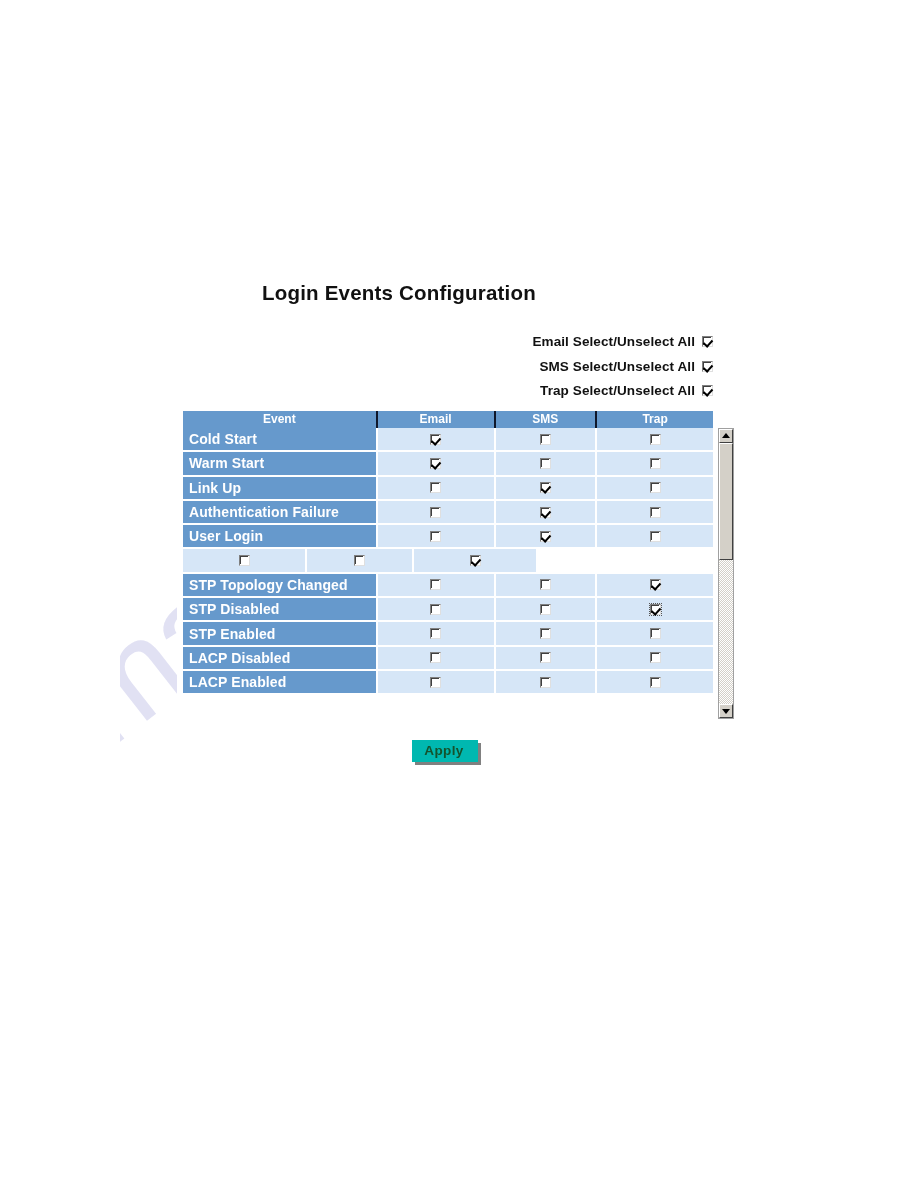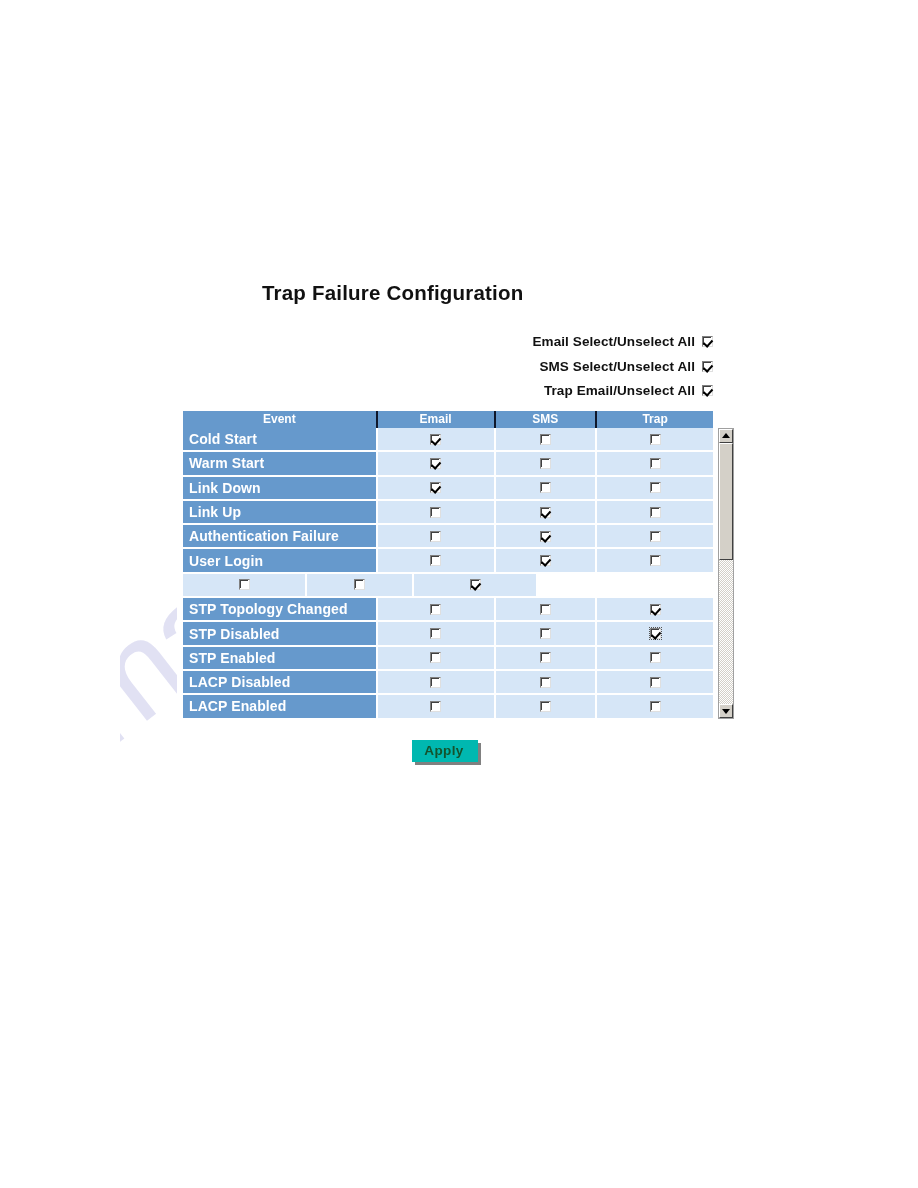--- a/index.html
+++ b/index.html
@@ -274,26 +274,26 @@
 </style>
 </head>
 <body>
 
 <div id="watermark">
   <div class="wm-text">manualshive.com</div>
 </div>
 
 <div id="panel">
 
-  <div id="page-title">Trap Failure Configuration</div>
+  <div id="page-title">Login Events Configuration</div>
 
   <div id="select-all-block">
       <div class="select-all-row"><span class="sa-label">Email Select/Unselect All</span><span class="cb checked"></span></div>
       <div class="select-all-row"><span class="sa-label">SMS Select/Unselect All</span><span class="cb checked"></span></div>
-      <div class="select-all-row"><span class="sa-label">Trap Email/Unselect All</span><span class="cb checked"></span></div>
+      <div class="select-all-row"><span class="sa-label">Trap Select/Unselect All</span><span class="cb checked"></span></div>
     </div>
 
   <div id="events-table-wrap">
 
     <div id="table-header">
       <div class="th col-event">Event</div>
       <div class="th col-email">Email</div>
       <div class="th col-sms">SMS</div>
       <div class="th col-trap">Trap</div>
     </div>
@@ -307,32 +307,20 @@
             </div>
             <div class="cell chk col-sms">
               <span class="cb"></span>
             </div>
             <div class="cell chk col-trap">
               <span class="cb"></span>
             </div>
           </div>
           <div class="row">
             <div class="cell label col-event">Warm Start</div>
-            <div class="cell chk col-email">
-              <span class="cb checked"></span>
-            </div>
-            <div class="cell chk col-sms">
-              <span class="cb"></span>
-            </div>
-            <div class="cell chk col-trap">
-              <span class="cb"></span>
-            </div>
-          </div>
-          <div class="row">
-            <div class="cell label col-event">Link Down</div>
             <div class="cell chk col-email">
               <span class="cb checked"></span>
             </div>
             <div class="cell chk col-sms">
               <span class="cb"></span>
             </div>
             <div class="cell chk col-trap">
               <span class="cb"></span>
             </div>
           </div>

